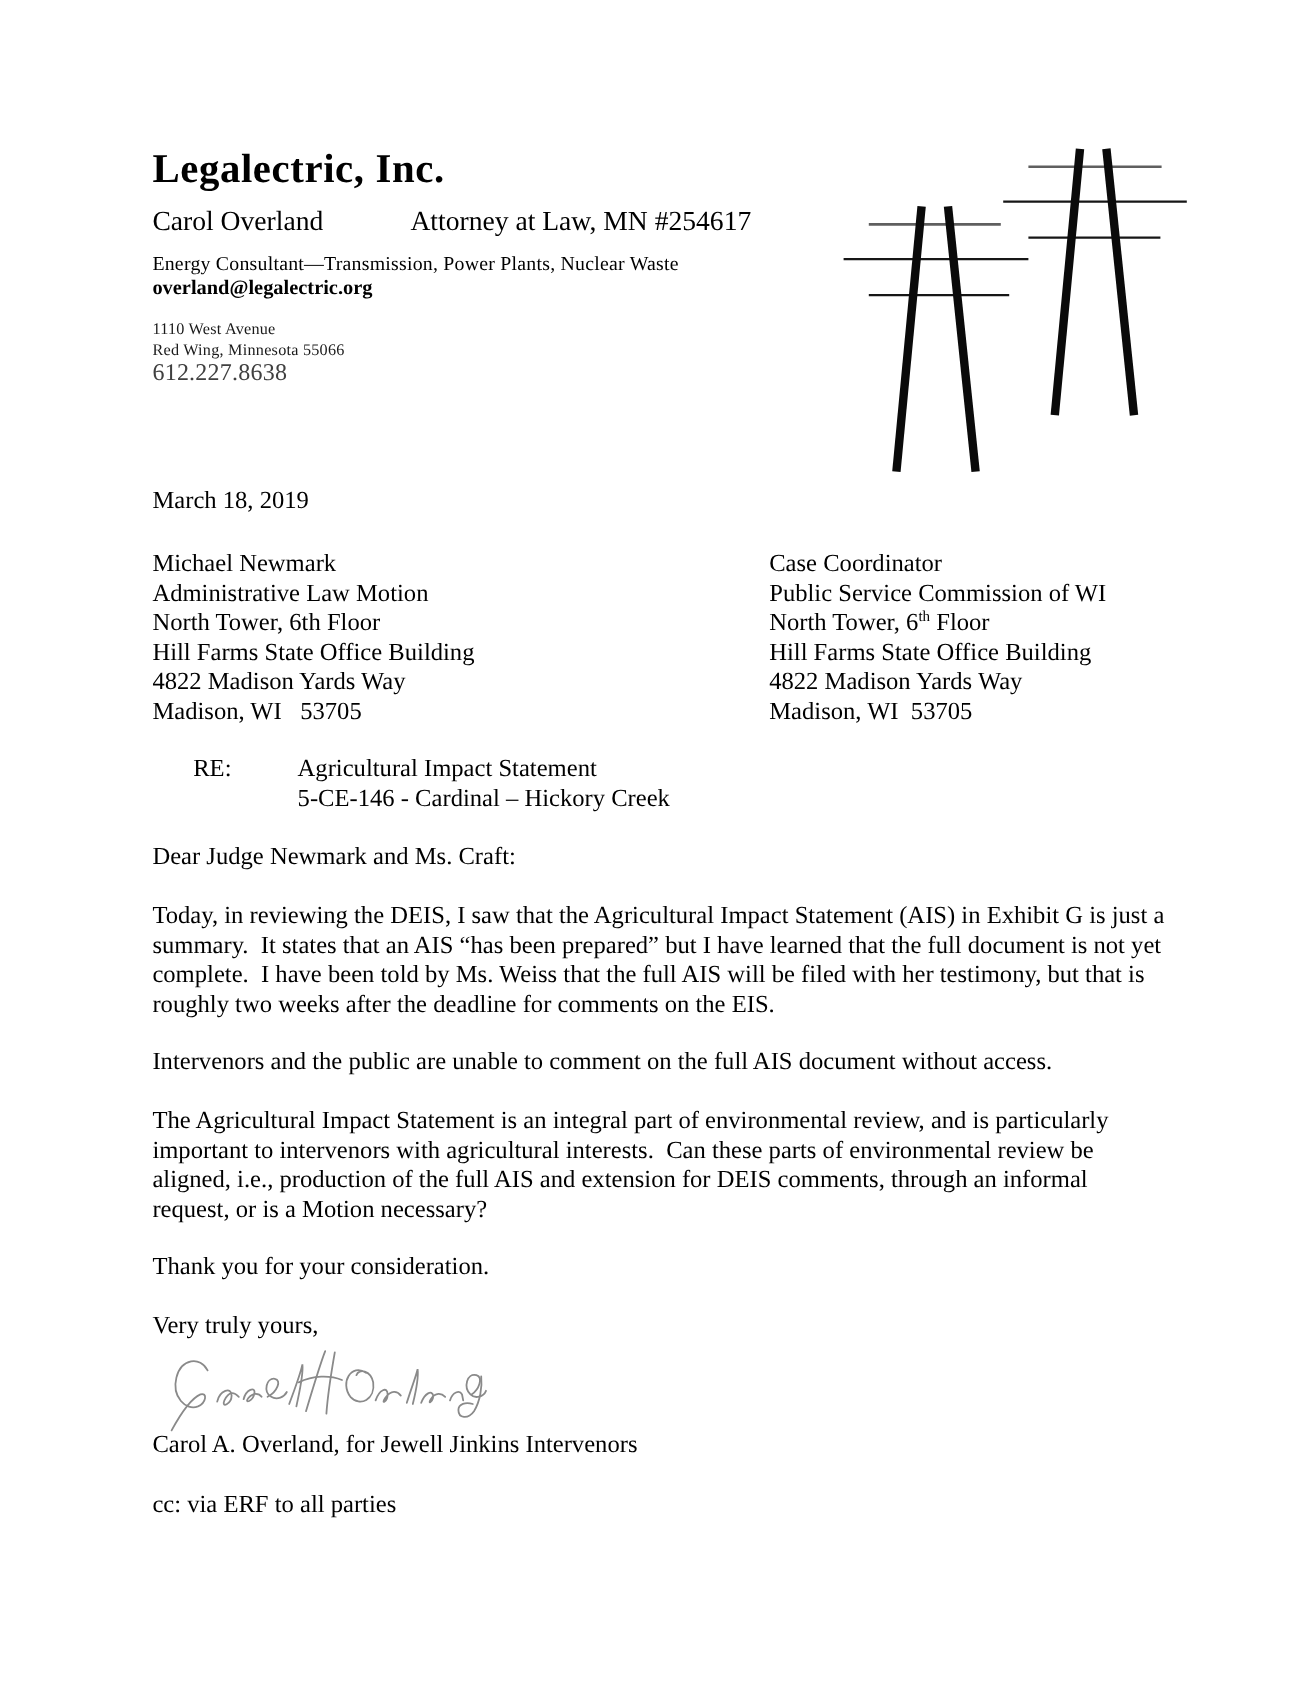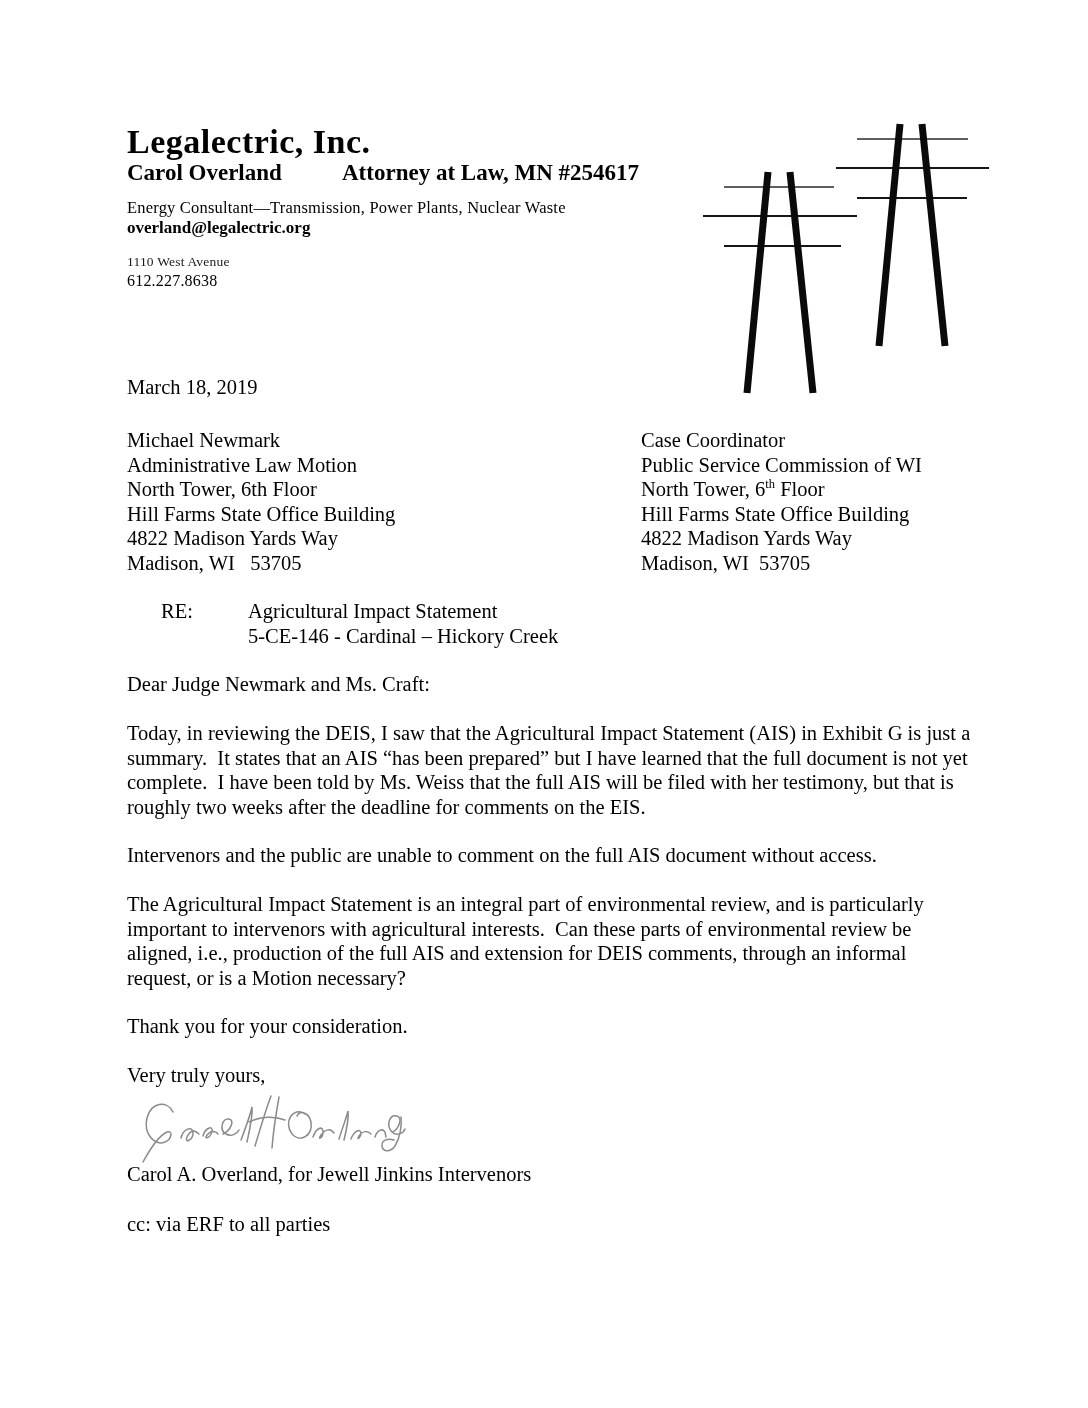--- a/index.html
+++ b/index.html
@@ -11,26 +11,26 @@
     font-family:"Liberation Serif","DejaVu Serif",serif;
     overflow:hidden;
     box-sizing:border-box;
     padding:124px 115px 0 127px;
   }
   
   .company {
     font-size:34px; font-weight:bold; letter-spacing:0.5px;
     line-height:36px; margin:0;
   }
-  .attorney-line { margin-top:0; font-size:23px; font-weight:bold; line-height:26px; }
+  .attorney-line { margin-top:12px; font-size:23px; font-weight:normal; line-height:26px; }
   .attorney-name { display:inline-block; width:215px; }
   .tagline { margin-top:12px; font-size:16.5px; font-weight:normal; line-height:19px; letter-spacing:0.2px; }
   .email   { margin-top:1px; font-size:17px;  font-weight:bold; line-height:20px; }
   .addr-block { margin-top:15px; font-size:13.5px; line-height:18px; letter-spacing:0.2px; color:#1a1a1a; }
-  .phone { font-size:16px; line-height:20px; color:#000000; }
+  .phone { font-size:20px; line-height:20px; color:#404040; }
   
   .towers { position:absolute; left:695px; top:118px; }
   
   .date { margin-top:84px; font-size:20.5px; line-height:25px; }
   .recipients { display:flex; margin-top:28px; font-size:20.5px; line-height:24.6px; }
   .recipients .col-left { width:514px; flex:0 0 514px; }
   .recip-line { white-space:pre-wrap; }
   .col-right sup { font-size:12.5px; line-height:0; vertical-align:super; }
   .re-block { display:flex; margin-top:23px; font-size:20.5px; line-height:25.2px; }
   .re-label { margin-left:34px; width:87px; flex:0 0 87px; }
@@ -48,20 +48,21 @@
 
   <div>
     <h1 class="company">Legalectric, Inc.</h1>
     <div class="attorney-line">
       <span class="attorney-name">Carol Overland</span><span>Attorney at Law, MN #254617</span>
     </div>
     <div class="tagline">Energy Consultant—Transmission, Power Plants, Nuclear Waste</div>
     <div class="email">overland@legalectric.org</div>
     <div class="addr-block">
       <div>1110 West Avenue</div>
+      <div>Red Wing, Minnesota  55066</div>
       <div class="phone">612.227.8638</div>
     </div>
   </div>
 
   <svg class="towers" width="300" height="285" viewBox="0 0 300 285">
     <g>
       <line x1="29" y1="69" x2="139" y2="69" stroke="#5f5f5f" stroke-width="2.2"></line>
       <line x1="8" y1="98" x2="162" y2="98" stroke="#161616" stroke-width="1.8"></line>
       <line x1="29" y1="128" x2="146" y2="128" stroke="#161616" stroke-width="1.8"></line>
       <line x1="73" y1="54" x2="52" y2="275" stroke="#0a0a0a" stroke-width="7"></line>

